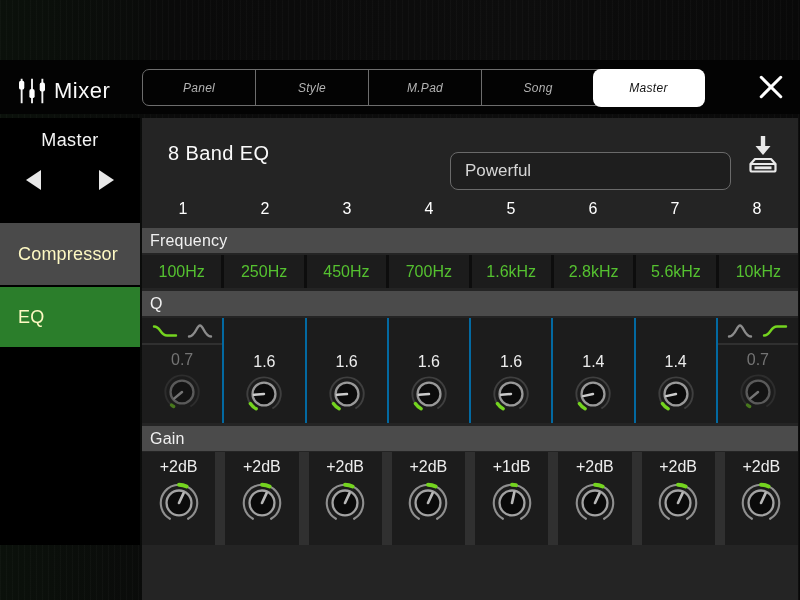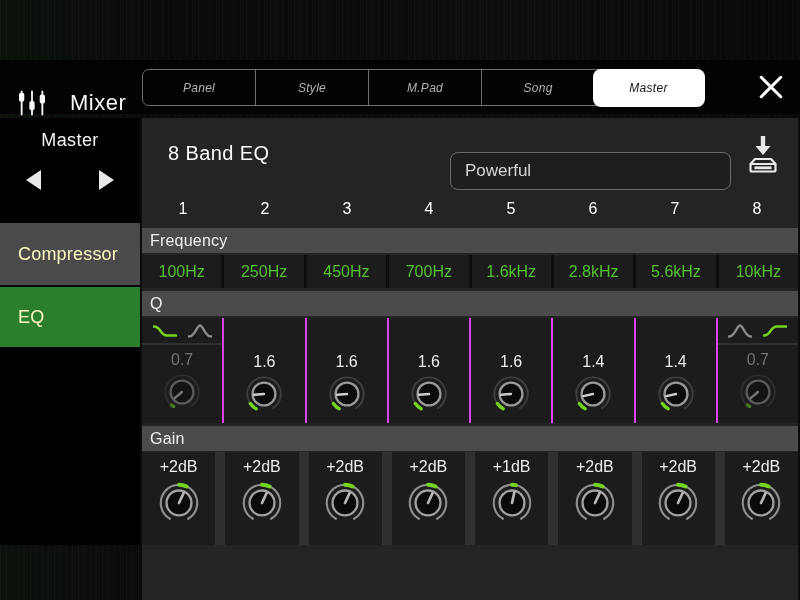--- a/index.html
+++ b/index.html
@@ -6,21 +6,21 @@
   *{box-sizing:border-box;}
   .stage{
     position:relative;width:800px;height:600px;overflow:hidden;
     font-family:"Liberation Sans",sans-serif;
     background:
       repeating-linear-gradient(90deg, rgba(255,255,255,.022) 0 1px, rgba(0,0,0,0) 1px 6px),
       linear-gradient(90deg,#0b110b 0%,#0a0a0a 22%,#0d0d0d 65%,#090909 100%);
   }
   
   .topbar{position:absolute;left:0;top:60px;width:800px;height:54px;background:#030303;}
-  .title-group{position:absolute;left:16px;top:16px;height:54px;display:flex;align-items:center;gap:22px;}
+  .title-group{position:absolute;left:16px;top:4px;height:54px;display:flex;align-items:center;gap:6px;}
   .app-title{color:#fafafa;font-size:22px;letter-spacing:.5px;}
   .tab-group{
     position:absolute;left:142px;top:9px;width:562px;height:37px;
     border:1px solid #6d6d6d;border-radius:7px;display:flex;
   }
   .tab{
     flex:1;display:flex;align-items:center;justify-content:center;
     color:#b3b3b3;font-size:12px;cursor:default;letter-spacing:.3px;font-style:italic;
   }
   .tab + .tab{border-left:1px solid #6d6d6d;}
@@ -51,21 +51,21 @@
   .save-btn{position:absolute;right:15px;top:14px;width:40px;height:46px;display:flex;align-items:center;justify-content:center;}
   .row{position:absolute;left:0;width:656px;}
   .numbers-row{top:74px;height:34px;display:grid;grid-template-columns:repeat(8,1fr);}
   .num-cell{display:flex;align-items:center;justify-content:center;color:#fff;font-size:16px;}
   .section-header{height:25px;background:var(--section-bg,#4b4b4b);display:flex;align-items:center;padding-left:8px;color:#f0f0f0;font-size:16px;letter-spacing:.2px;}
   .hdr-frequency{top:110px;}
   .hdr-q{top:173px;}
   .hdr-gain{top:308px;}
   .freq-row{top:137px;height:33px;display:grid;grid-template-columns:repeat(8,1fr);gap:12px 3px;background:#0d0d0d;}
   .freq-cell{background:#1c1c1c;display:flex;align-items:center;justify-content:center;color:var(--freq-green,#55c130);font-size:16px;}
-  .q-row{top:200px;height:105px;display:grid;grid-template-columns:repeat(8,1fr);gap:0 2px;background:#d946ef;}
+  .q-row{top:200px;height:105px;display:grid;grid-template-columns:repeat(8,1fr);gap:0 2px;background:#0369a1;}
   .gain-row{top:334px;height:93px;display:grid;grid-template-columns:repeat(8,1fr);gap:0 10px;background:#303030;}
   .knob-cell{background:#1c1c1c;display:flex;flex-direction:column;align-items:center;}
   .knob-cell .val{color:#ededed;font-size:16px;line-height:20px;margin-top:5px;}
   .knob-cell .val.dim{color:#747474;}
   .q-cell.no-filter{padding-top:29px;}
   .filter-row{width:100%;height:27px;border-bottom:2px solid #303030;display:flex;align-items:center;justify-content:center;gap:9px;}
   .knob-cell svg.knob{margin-top:1px;}
 </style>
 </head>
 <body>

